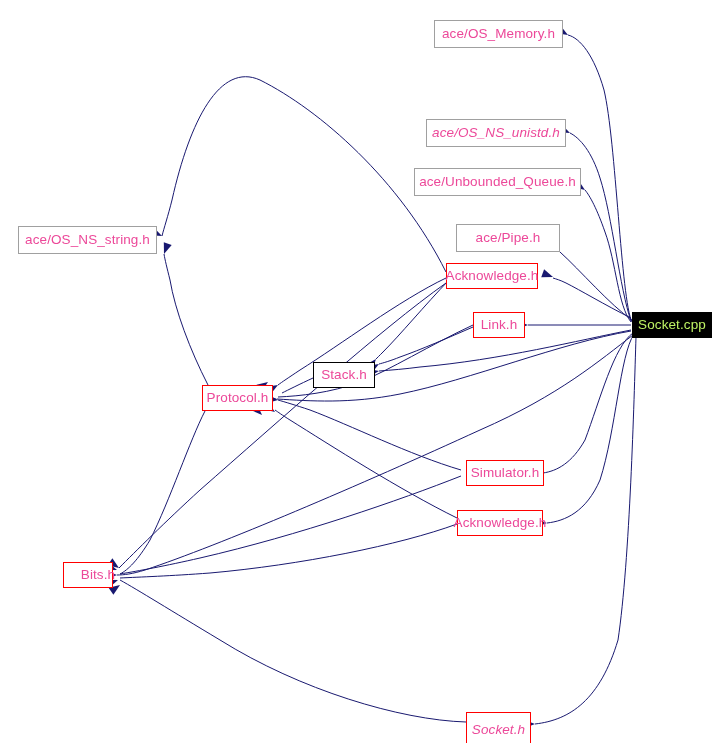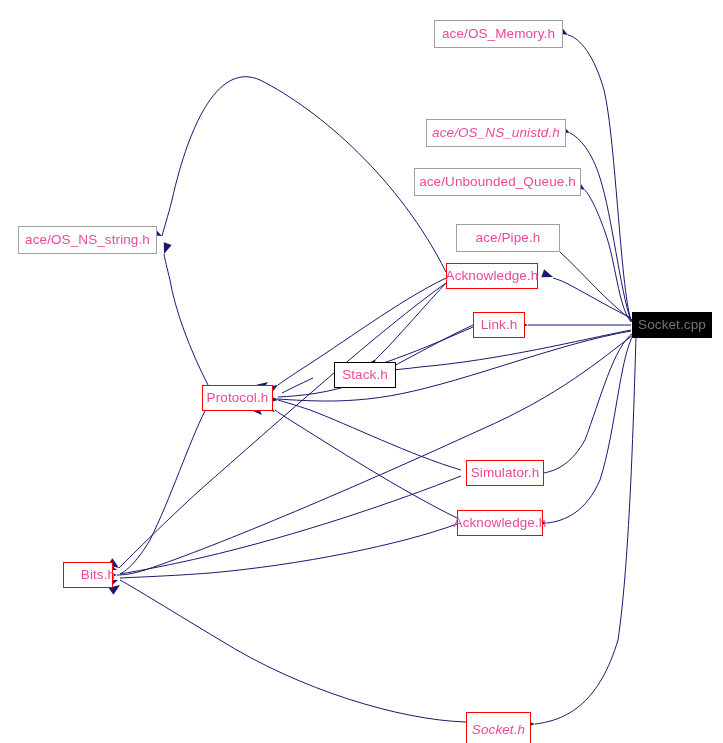--- a/index.html
+++ b/index.html
@@ -41,21 +41,21 @@
     border: 1px solid #ff0000;
   }
   .node.grey {
     border: 1px solid #a0a0a0;
   }
   .node.black {
     border: 1px solid #000000;
   }
   .node.current {
     background: #000000;
-    color: #737373;
+    color: #bef264;
     border: 1px solid #000000;
   }
   .node-label {
     display: block;
     pointer-events: none;
   }
 </style>
 </head>
 <body>
 
@@ -135,21 +135,21 @@
       </div>
       <div class="node red" style="left: 446px; top: 263px; width: 92px; height: 26px;">
         <span class="node-label">Acknowledge.h</span>
       </div>
       <div class="node red" style="left: 473px; top: 312px; width: 52px; height: 26px;">
         <span class="node-label">Link.h</span>
       </div>
       <div class="node current" style="left: 632px; top: 312px; width: 80px; height: 26px;">
         <span class="node-label">Socket.cpp</span>
       </div>
-      <div class="node black" style="left: 313px; top: 362px; width: 62px; height: 26px; margin-left: 21px;">
+      <div class="node black" style="left: 313px; top: 362px; width: 62px; height: 26px;">
         <span class="node-label">Stack.h</span>
       </div>
       <div class="node red" style="left: 202px; top: 385px; width: 71px; height: 26px;">
         <span class="node-label">Protocol.h</span>
       </div>
       <div class="node red" style="left: 466px; top: 460px; width: 78px; height: 26px;">
         <span class="node-label">Simulator.h</span>
       </div>
       <div class="node red" style="left: 457px; top: 510px; width: 86px; height: 26px;">
         <span class="node-label">Acknowledge.h</span>

